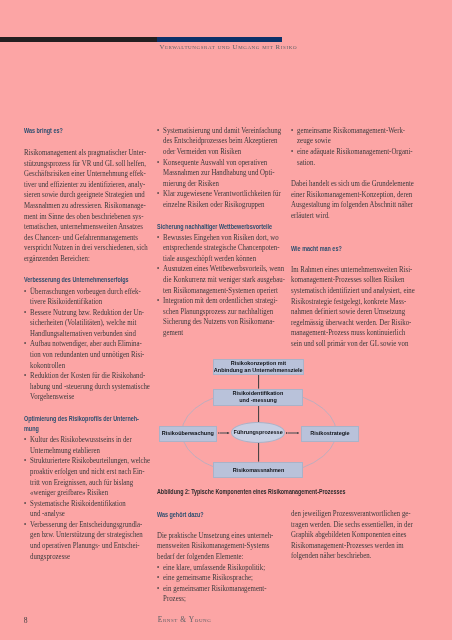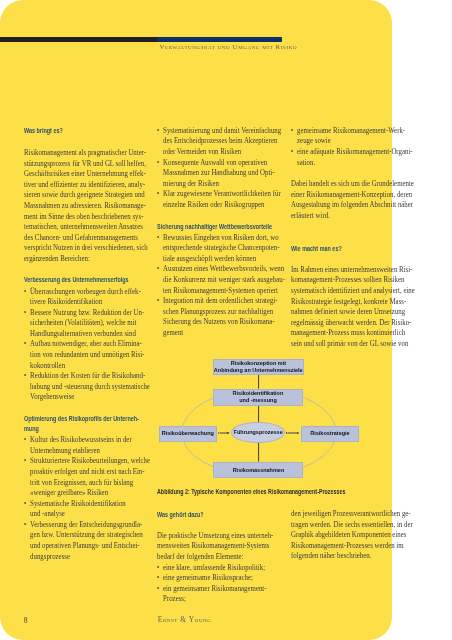--- a/index.html
+++ b/index.html
@@ -1,17 +1,17 @@
 <!DOCTYPE html>
 <html><head>
 <meta charset="utf-8">
 <style>
   html,body{margin:0;padding:0;background:#ffffff;}
   body{width:452px;height:640px;overflow:hidden;font-family:"Liberation Serif",serif;}
-  .page{position:relative;width:392px;height:640px;background:#fde047;border-radius:23px;}
+  .page{position:relative;width:452px;height:640px;background:#fca5a5;}
 
   .rule-dark{position:absolute;left:0;top:37px;width:158px;height:5px;background:#231f20;}
   .rule-blue{position:absolute;left:156.8px;top:37px;width:125px;height:5px;background:#0c3169;}
   .hdr{position:absolute;left:159.4px;top:42.9px;font-family:"Liberation Serif",serif;
        font-size:6.85px;line-height:8px;letter-spacing:.60px;color:#5d6165;
        font-variant:small-caps;white-space:nowrap;transform:translateZ(0);}
 
   .col{position:absolute;width:140.553px;transform:scaleX(0.868) translateZ(0);transform-origin:left top;}
   .ln{font-size:7.90px;line-height:10.58px;color:#3b3b3d;white-space:nowrap;height:10.58px;}
   .hd{font-family:"Liberation Sans",sans-serif;font-size:7.4px;line-height:10.1px;

